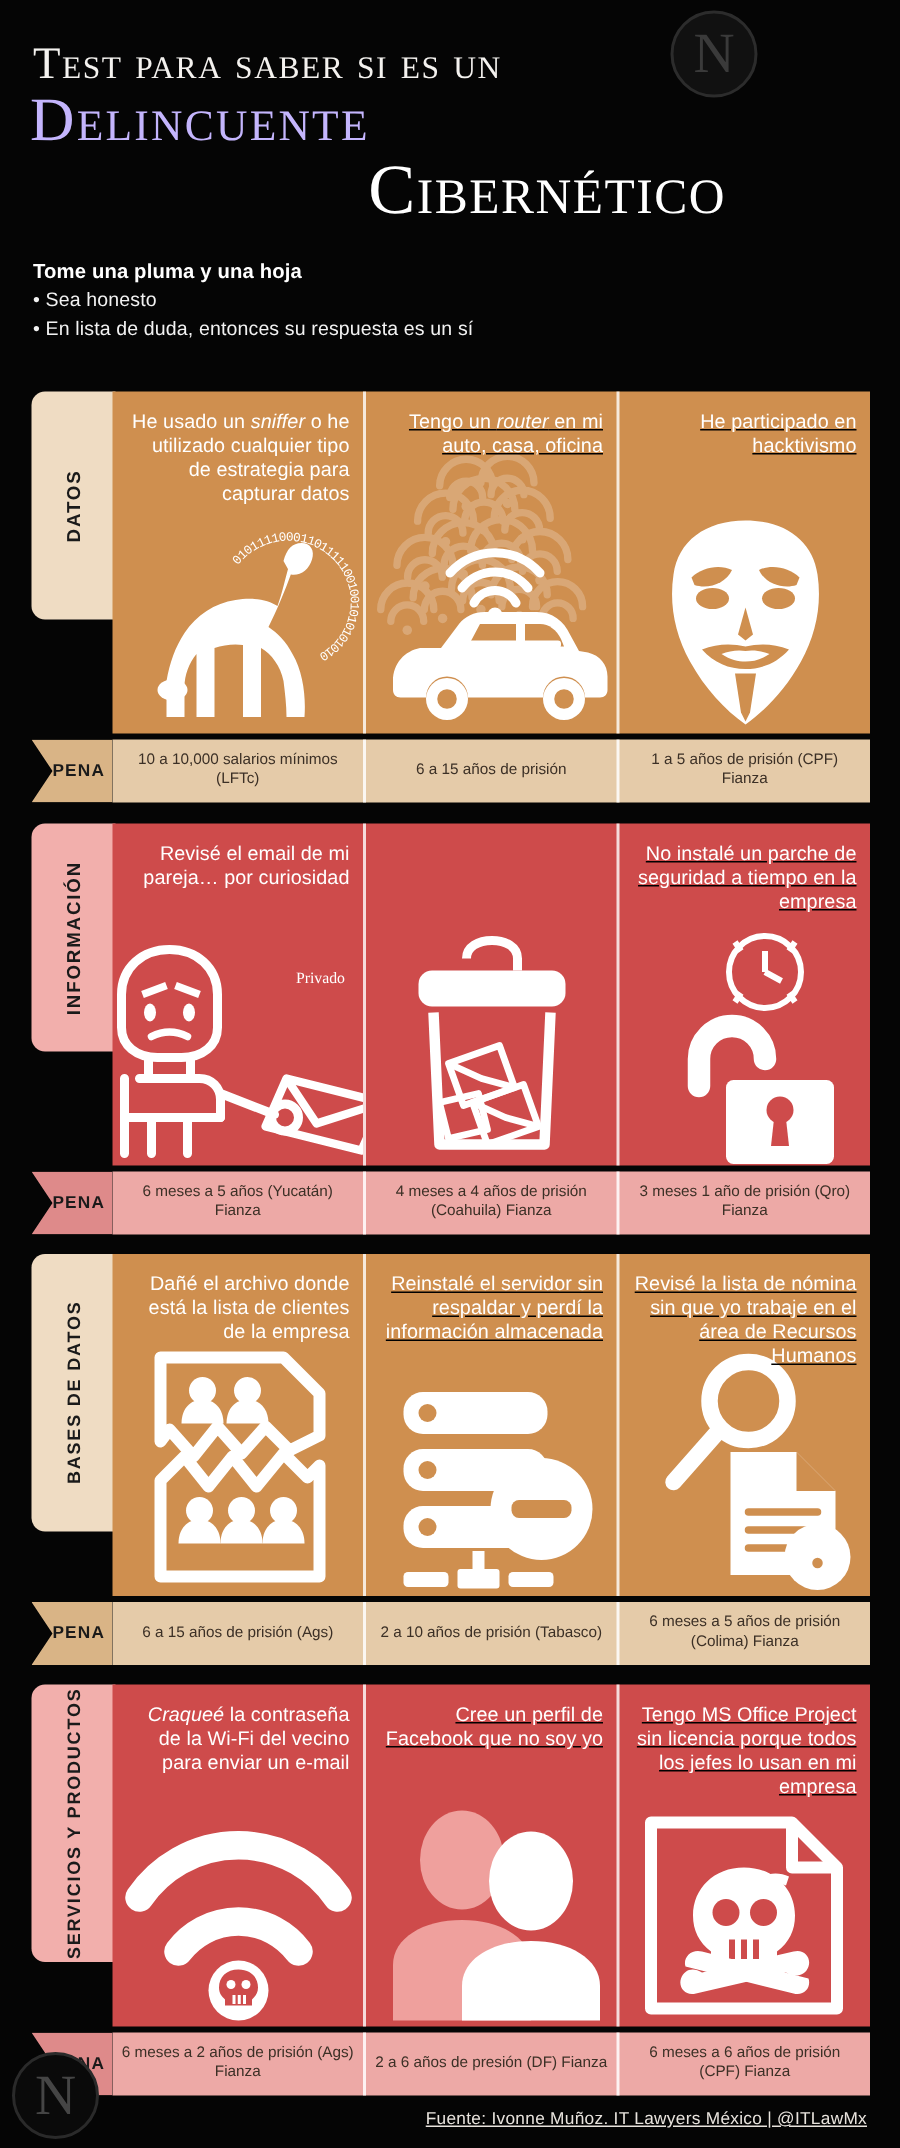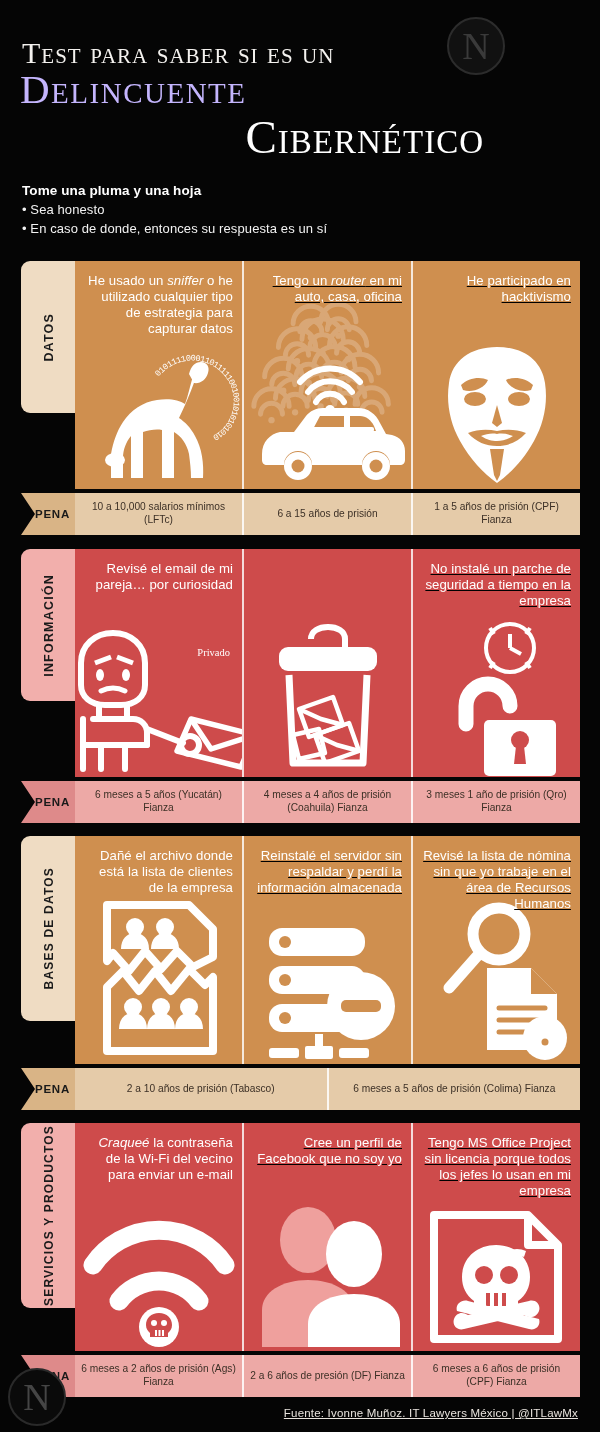--- a/index.html
+++ b/index.html
@@ -9,21 +9,21 @@
     font-family:"Liberation Sans", sans-serif;
     overflow:hidden;
   }
   #page {
     position:relative;
     width:600px; height:1432px;
     background:#050505;
   }
 
   
-  #header { position:absolute; left:0; top:10px; width:512px; height:245px; }
+  #header { position:absolute; left:0; top:0; width:512px; height:245px; }
   .title-line1 {
     position:absolute; left:22px; top:26px;
     font-family:"Liberation Serif", serif;
     font-size:30px; letter-spacing:1px;
     color:#f4f2ef; font-variant:small-caps;
     font-weight:400;
   }
   .title-line2 {
     position:absolute; left:20px; top:59px;
     font-family:"Liberation Serif", serif;
@@ -169,21 +169,21 @@
 <body>
 
 <div id="page">
 
   <div id="header">
     <div class="title-line1">Test para saber si es un</div>
     <div class="title-line2">Delincuente</div>
     <div class="title-line3">Cibernético</div>
     <div class="lead">Tome una pluma y una hoja</div>
     <div class="bullet" id="b1">• Sea honesto</div>
-    <div class="bullet" id="b2">• En caso de donde, entonces su respuesta es un sí</div>
+    <div class="bullet" id="b2">• En lista de duda, entonces su respuesta es un sí</div>
     <div class="logo-n">
       <span>N</span>
     </div>
   </div>
 
   <div id="sections-host">
       <div class="section" style="top: 253px; height: 290px;">
         <div class="cat-tab" style="background: rgb(239, 220, 195);">
           <div class="cat-tab-label">DATOS</div>
         </div>
@@ -524,20 +524,21 @@
    <circle fill="#CF8F4F" cx="118" cy="142" r="3.5"></circle>
  </svg>
             </div>
           </div>
         </div>
         <div class="pena-row">
           <div class="pena-flag" style="background: rgb(217, 180, 134);">
             <span>PENA</span>
           </div>
           <div class="pena-cells" style="background: rgb(229, 203, 169);">
+            <div class="pena-cell">6 a 15 años de prisión (Ags)</div>
             <div class="pena-cell">2 a 10 años de prisión (Tabasco)</div>
             <div class="pena-cell">6 meses a 5 años de prisión (Colima) Fianza</div>
           </div>
         </div>
       </div>
       <div class="section" style="top: 1115px; height: 290px;">
         <div class="cat-tab tall" style="background: rgb(242, 175, 172);">
           <div class="cat-tab-label">SERVICIOS Y PRODUCTOS</div>
         </div>
         <div class="panel" style="background: rgb(206, 75, 75);">

